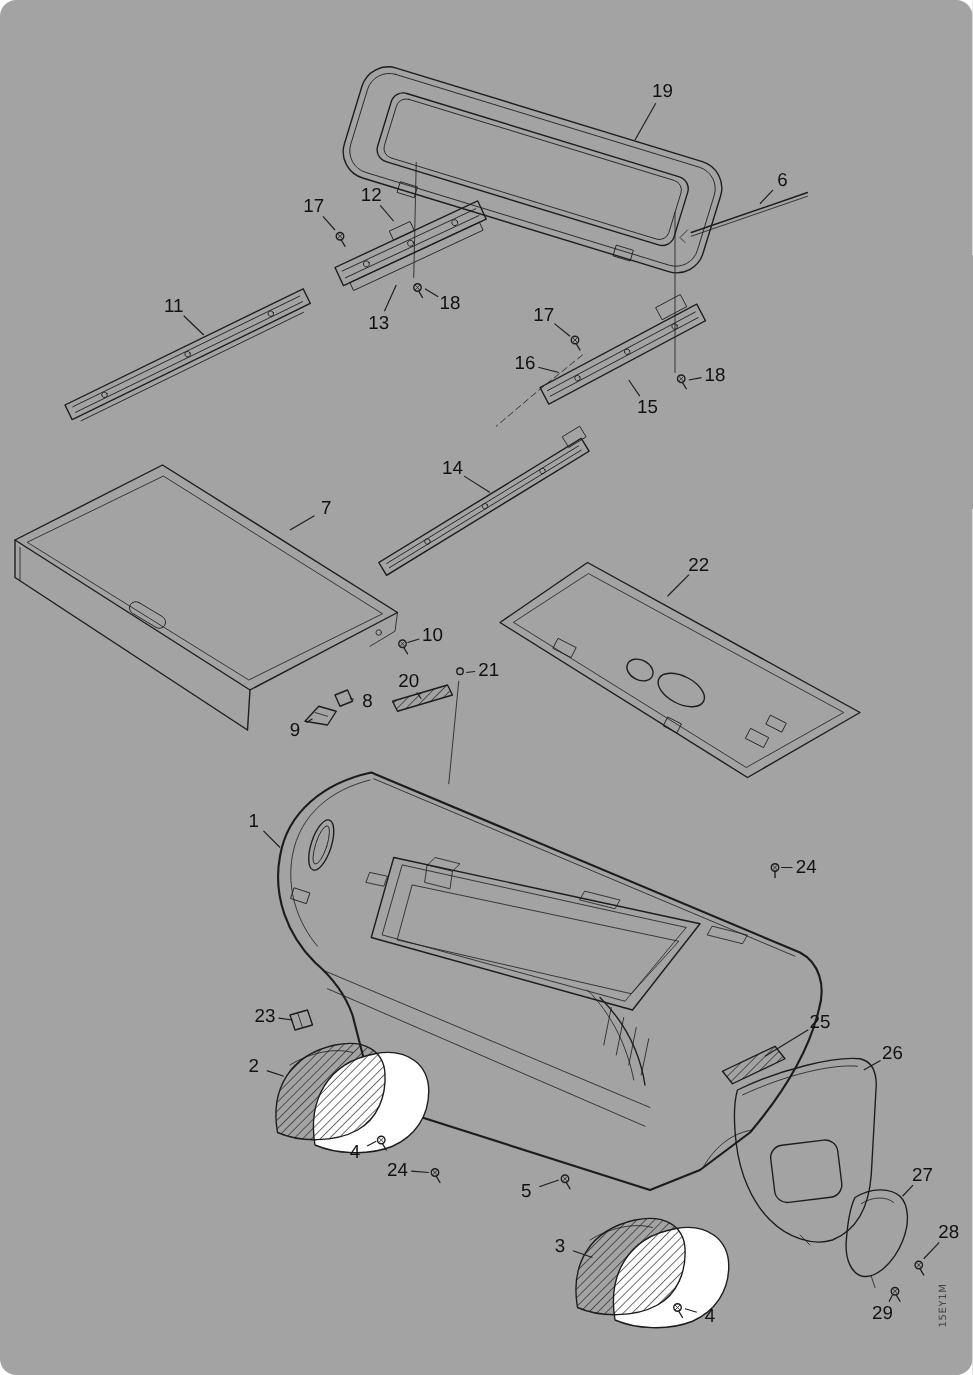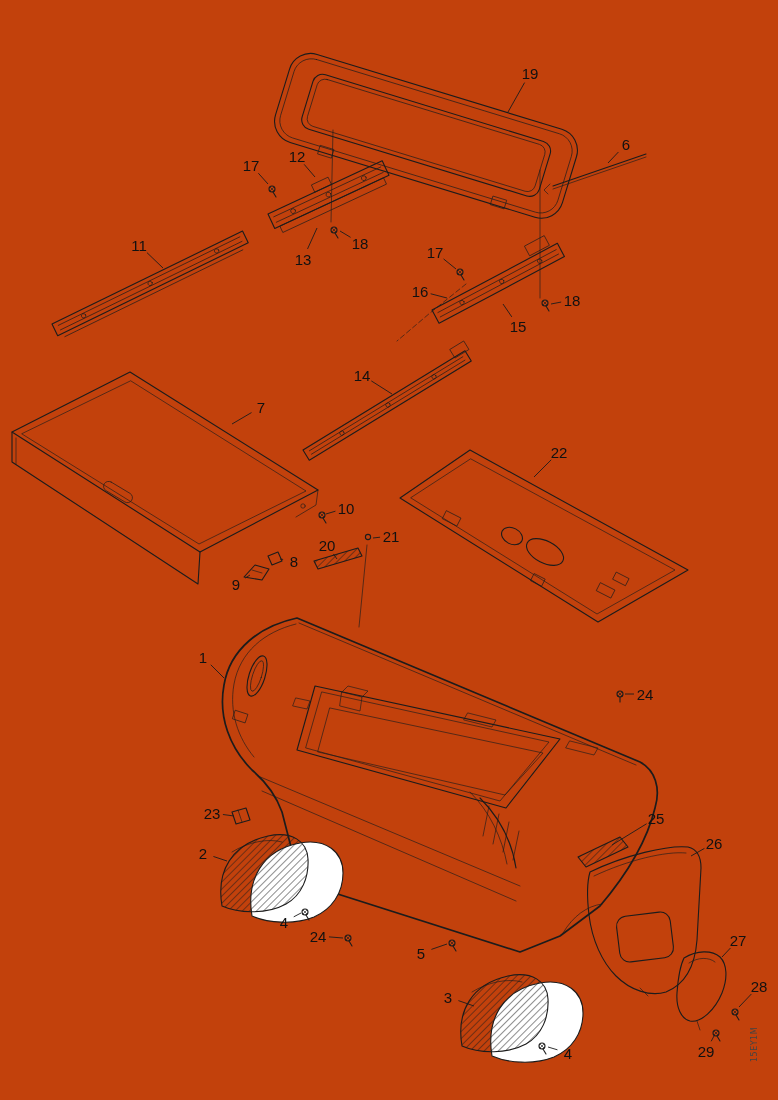--- a/index.html
+++ b/index.html
@@ -1,17 +1,17 @@
 <!DOCTYPE html>
 <html><head>
 <meta charset="utf-8">
 <style>
   html,body{margin:0;padding:0;background:#ffffff;}
-  .page{position:relative;width:778px;height:1100px;background:#c2410c;overflow:hidden;
-        font-family:"Liberation Sans",sans-serif;}
+  .page{position:relative;width:778px;height:1100px;background:#a3a3a3;overflow:hidden;
+        font-family:"Liberation Sans",sans-serif;border-radius:13px;}
   svg{position:absolute;left:0;top:0;}
   .ln{fill:none;stroke:#1c1c1c;stroke-width:1.1;stroke-linejoin:round;stroke-linecap:round;}
   .thin{stroke-width:0.65;}
   .thick{stroke-width:1.7;}
   .whitefill{fill:#ffffff;}
   .hatchfill{fill:url(#hatch);}
   .leader{stroke:#1c1c1c;stroke-width:0.9;fill:none;}
   .dash{stroke-dasharray:5 3;}
   .callout{font-family:"Liberation Sans",sans-serif;font-size:15px;fill:#111;
            text-anchor:middle;dominant-baseline:central;}

